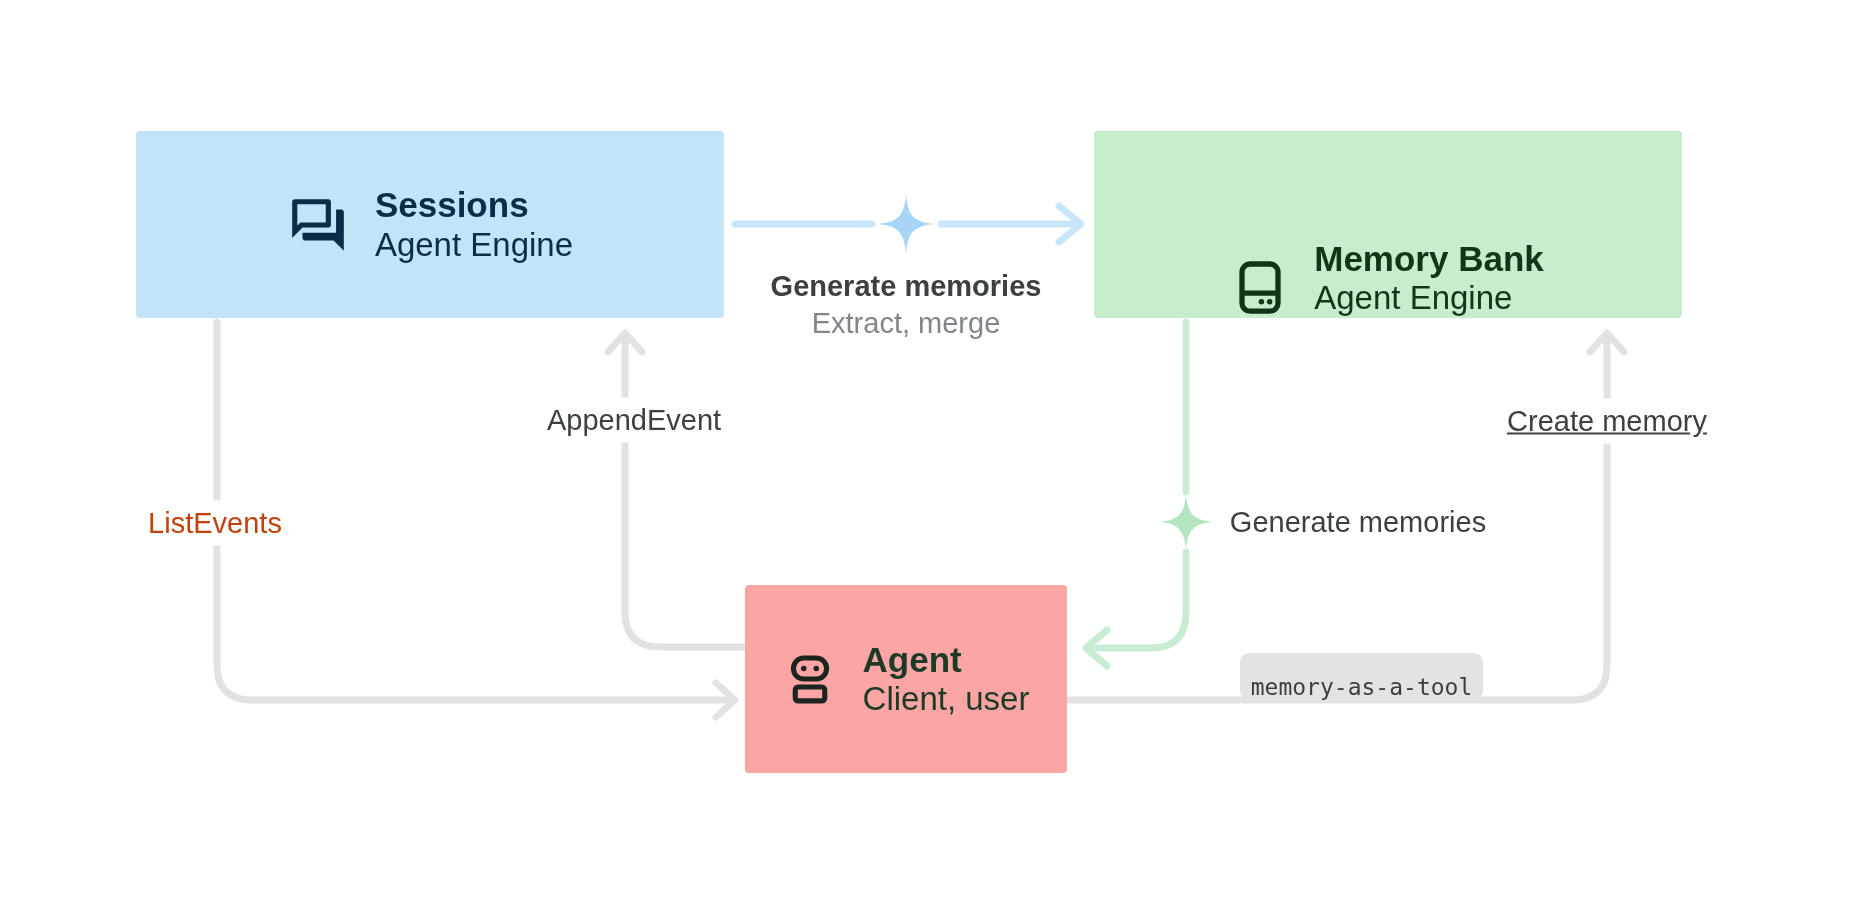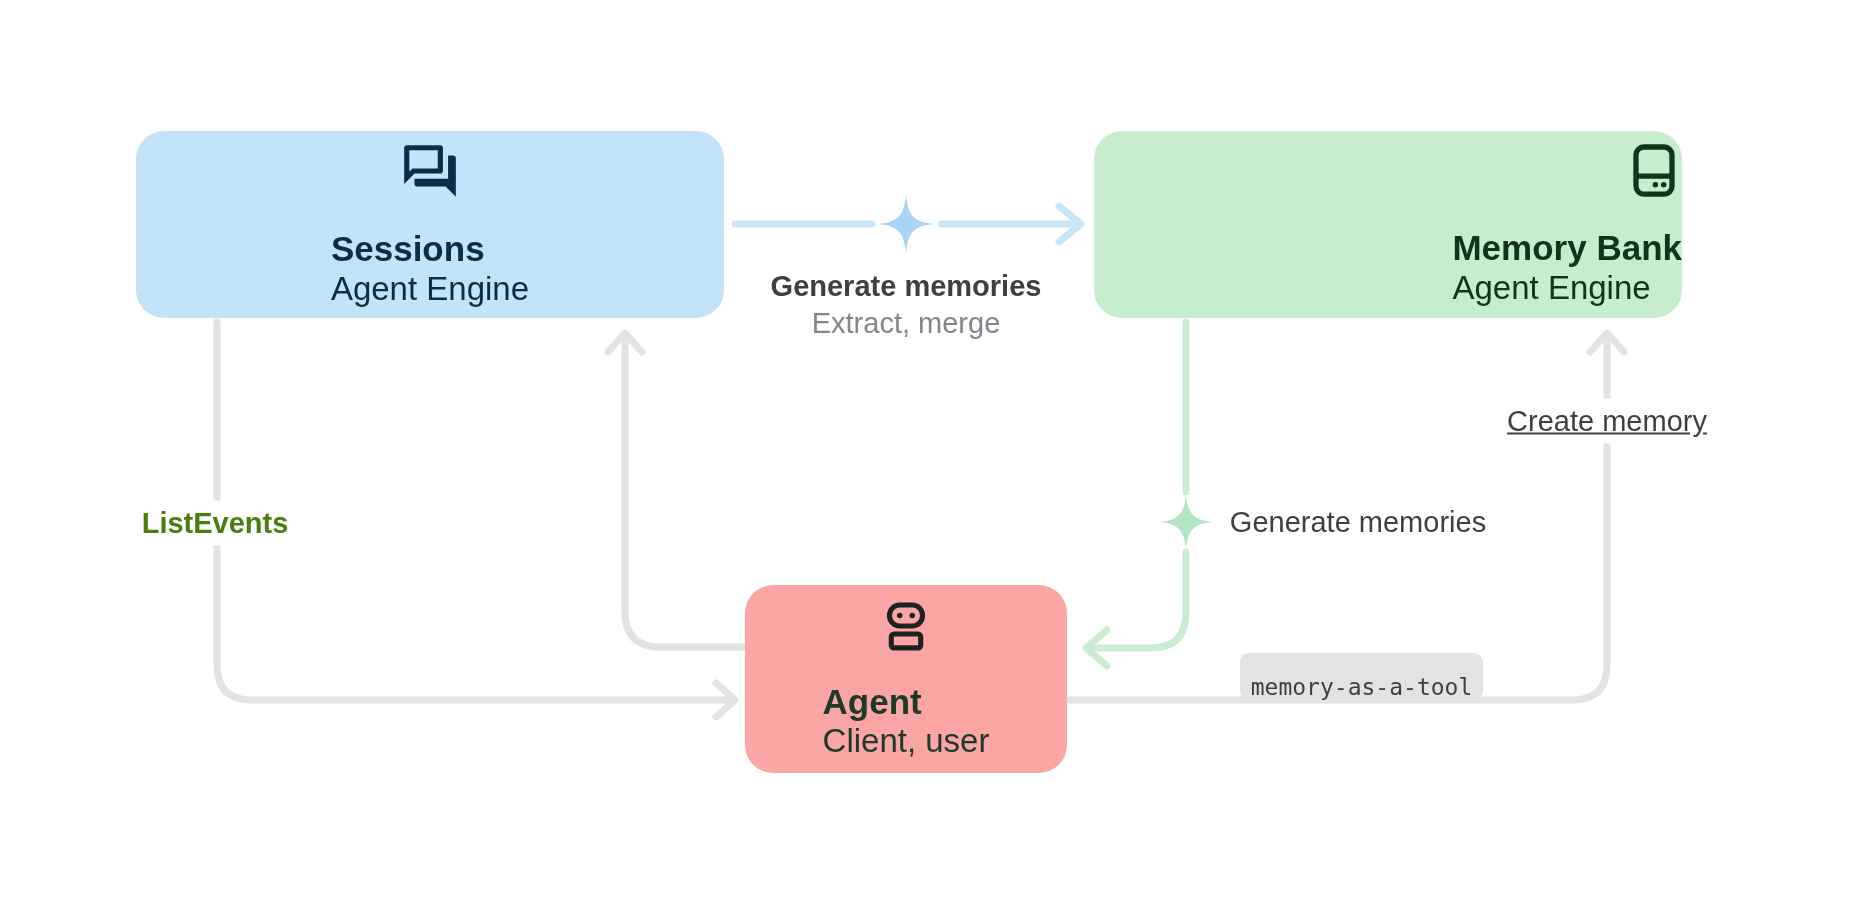--- a/index.html
+++ b/index.html
@@ -7,24 +7,23 @@
     position:relative;
     width:1860px;height:904px;
     background:#ffffff;
     font-family:"Liberation Sans", sans-serif;
     overflow:hidden;
   }
   svg.edges{position:absolute;left:0;top:0;}
   .edge{fill:none;stroke-width:7;stroke-linecap:round;stroke-linejoin:round;}
   .node{
     position:absolute;
-    border-radius:28px;
+    border-radius:4px;
     display:flex;align-items:center;justify-content:center;
     gap:26px;
-    flex-direction:column;
   }
   .node .txt{display:flex;flex-direction:column;line-height:1.18;}
   .node .title{font-size:35px;font-weight:700;}
   .node .subtitle{font-size:33px;font-weight:400;}
   .node-sessions{left:136px;top:131px;width:588px;height:187px;}
   .node-memory{left:1094px;top:131px;width:588px;height:187px;}
   .node-agent{left:745px;top:585px;width:322px;height:188px;}
   .lbl{
     position:absolute;
     transform:translate(-50%,-50%);
@@ -71,21 +70,22 @@
     <polyline class="edge" points="1107,630 1086,648 1107,666" stroke="#c9ecd2"></polyline>
     <path d="M1186,495 C1188.1,514 1193.5,520 1212,522 C1193.5,524 1188.1,530 1186,549 C1183.9,530 1178.5,524 1160,522 C1178.5,520 1183.9,514 1186,495 Z" fill="#b4e5c3"></path>
   </svg>
 
   <div class="badge" style="background-color: rgb(227, 227, 227); color: rgb(60, 64, 67);">
     <span>memory-as-a-tool</span>
   </div>
 
   <div class="lbl lbl-generate" style="color: rgb(60, 64, 67);">Generate memories</div>
   <div class="lbl lbl-extract" style="color: rgb(128, 134, 139);">Extract, merge</div>
-  <div class="lbl lbl-listevents onwire" style="color: #4d7c0f; font-weight: bold;">ListEvents</div>
+  <div class="lbl lbl-append onwire" style="color: rgb(60, 64, 67);">AppendEvent</div>
+  <div class="lbl lbl-listevents onwire" style="color: #c2410c;">ListEvents</div>
   <div class="lbl lbl-create onwire" style="color: rgb(60, 64, 67);">Create memory</div>
   <div class="lbl lbl-retrieve" style="color: rgb(60, 64, 67);">Generate memories</div>
 
   <div class="node node-sessions" style="background-color: rgb(194, 227, 248); color: rgb(12, 45, 72);">
     <svg width="62" height="62" viewBox="0 0 24 24">
       <path fill="currentColor" d="M21 6h-2v9H6v2c0 .55.45 1 1 1h11l4 4V7c0-.55-.45-1-1-1z"></path>
       <path fill="currentColor" d="M15 4v7H5.17L4 12.17V4h11m1-2H3c-.55 0-1 .45-1 1v14l4-4h10c.55 0 1-.45 1-1V3c0-.55-.45-1-1-1z"></path>
     </svg>
     <div class="txt">
       <span class="title">Sessions</span>

